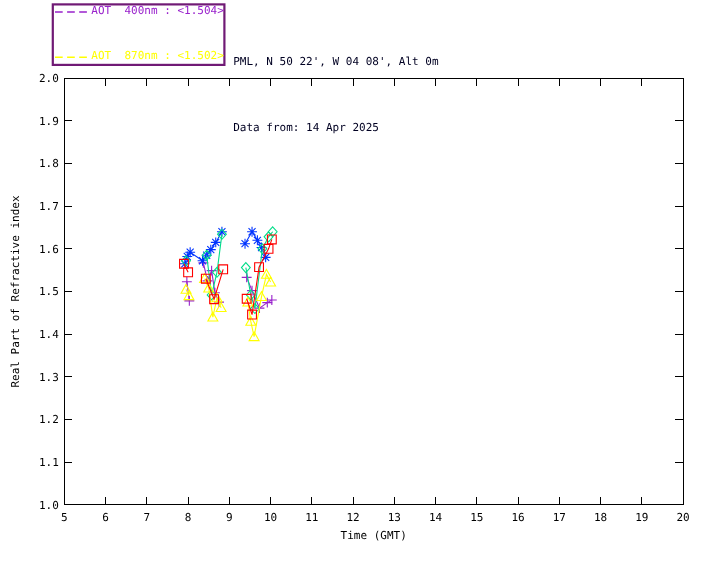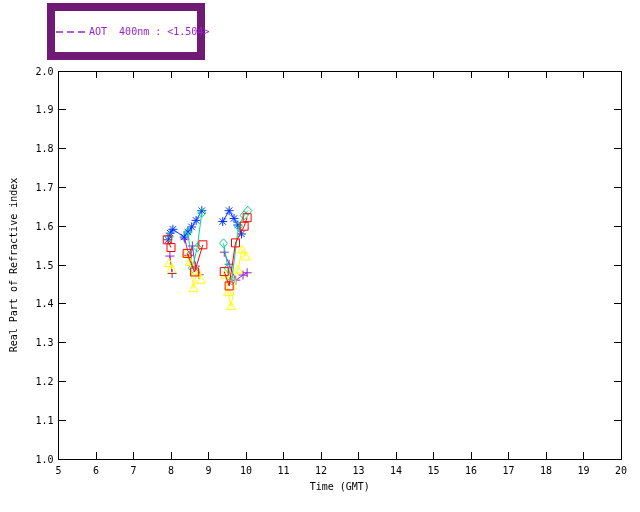--- a/index.html
+++ b/index.html
@@ -8,22 +8,22 @@
     font-family:"DejaVu Sans Mono","Liberation Mono",monospace;
     overflow:hidden;
   }
   #chart{position:absolute;left:0;top:0;}
   .header{
     position:absolute;left:212px;top:7px;
     font-size:10px;color:#000022;line-height:20px;white-space:pre;
   }
   .legend{
     position:absolute;left:47px;top:3px;width:158px;height:57px;
-    box-sizing:border-box;border:8px solid #701a75;background:#fff;
-    display:flex;flex-direction:column;justify-content:center;
+    box-sizing:border-box;border:2px solid #701a75;background:#fff;
+    display:flex;flex-direction:column;justify-content:space-between;
     padding:1px 0 1px 0;
   }
   .legend-row{display:flex;align-items:center;height:10px;}
   .legend-row svg{flex:0 0 auto;}
   .legend-label{font-size:10px;white-space:pre;line-height:10px;}
   svg text{font-family:"DejaVu Sans Mono","Liberation Mono",monospace;font-size:10px;fill:#000;}
   svg .axis-title{font-size:10px;}
 </style>
 </head>
 <body>
@@ -204,15 +204,25 @@
       </g>
     </svg>
 
   <div class="legend" id="legend">
       <div class="legend-row">
         <svg width="34" height="10">
           <line x1="1" y1="5" x2="33" y2="5" stroke="#9922cc" stroke-width="1.4" stroke-dasharray="7,4"></line>
         </svg>
         <span class="legend-label" style="color:#9922cc">AOT  400nm : &lt;1.504&gt;</span>
       </div>
+      <div class="legend-row">
+        <svg width="34" height="10">
+          <line x1="1" y1="5" x2="33" y2="5" stroke="#ffff00" stroke-width="1.4" stroke-dasharray="7,4"></line>
+        </svg>
+        <span class="legend-label" style="color:#ffff00">AOT  870nm : &lt;1.502&gt;</span>
+      </div>
     </div>
 
+  <div class="header">
+    <div>PML, N 50 22', W 04 08', Alt 0m</div>
+    <div>Data from: 14 Apr 2025</div>
+  </div>
 </div>
 
 </body></html>

